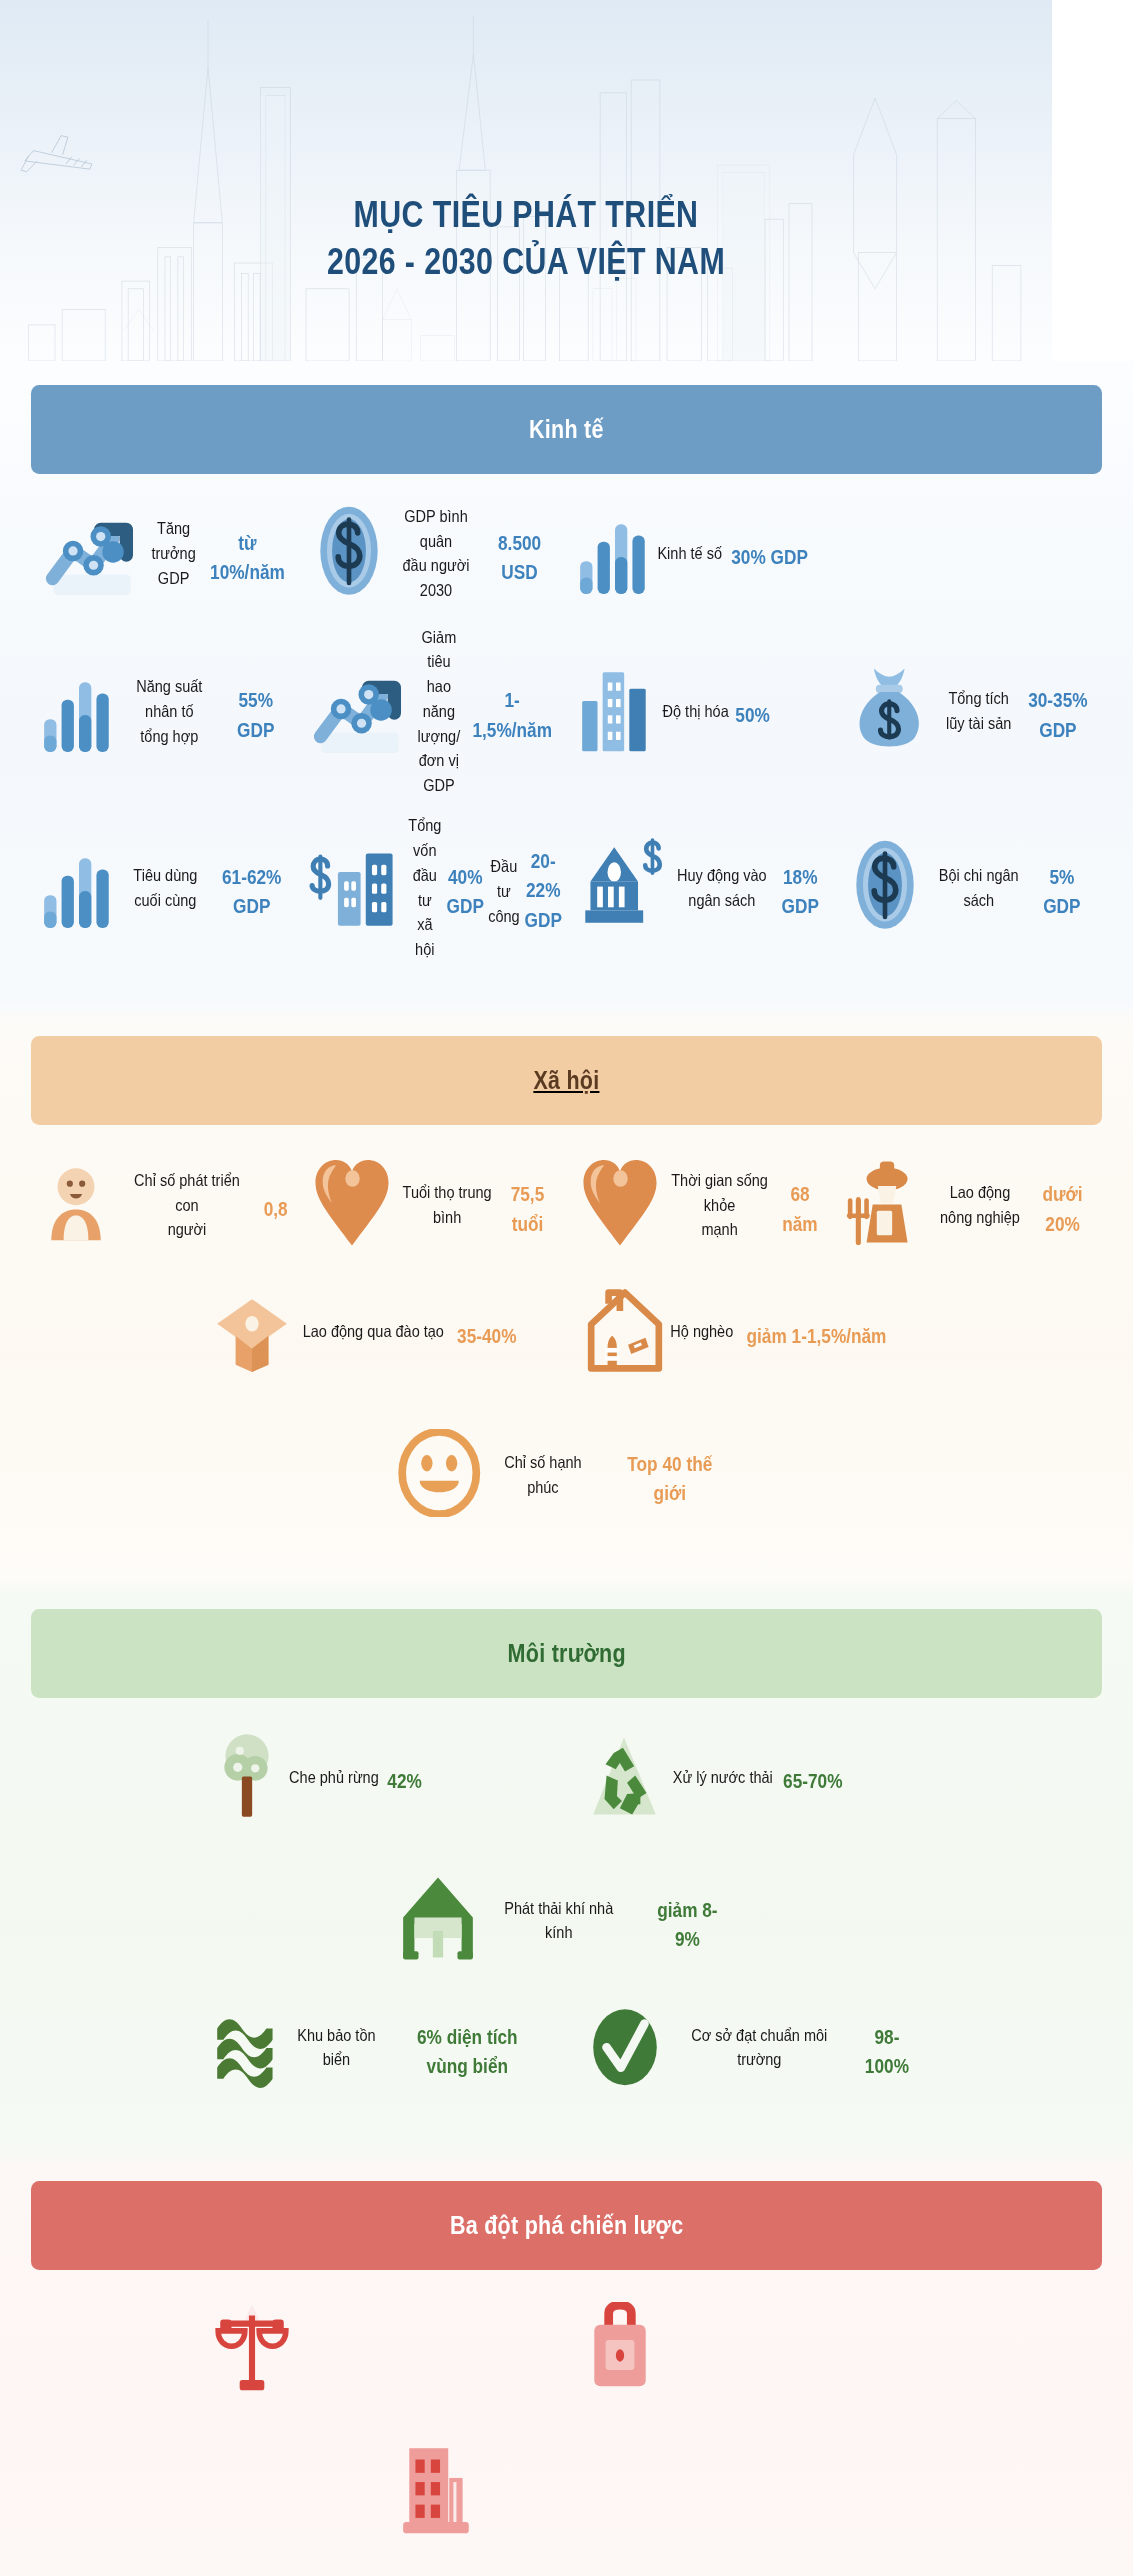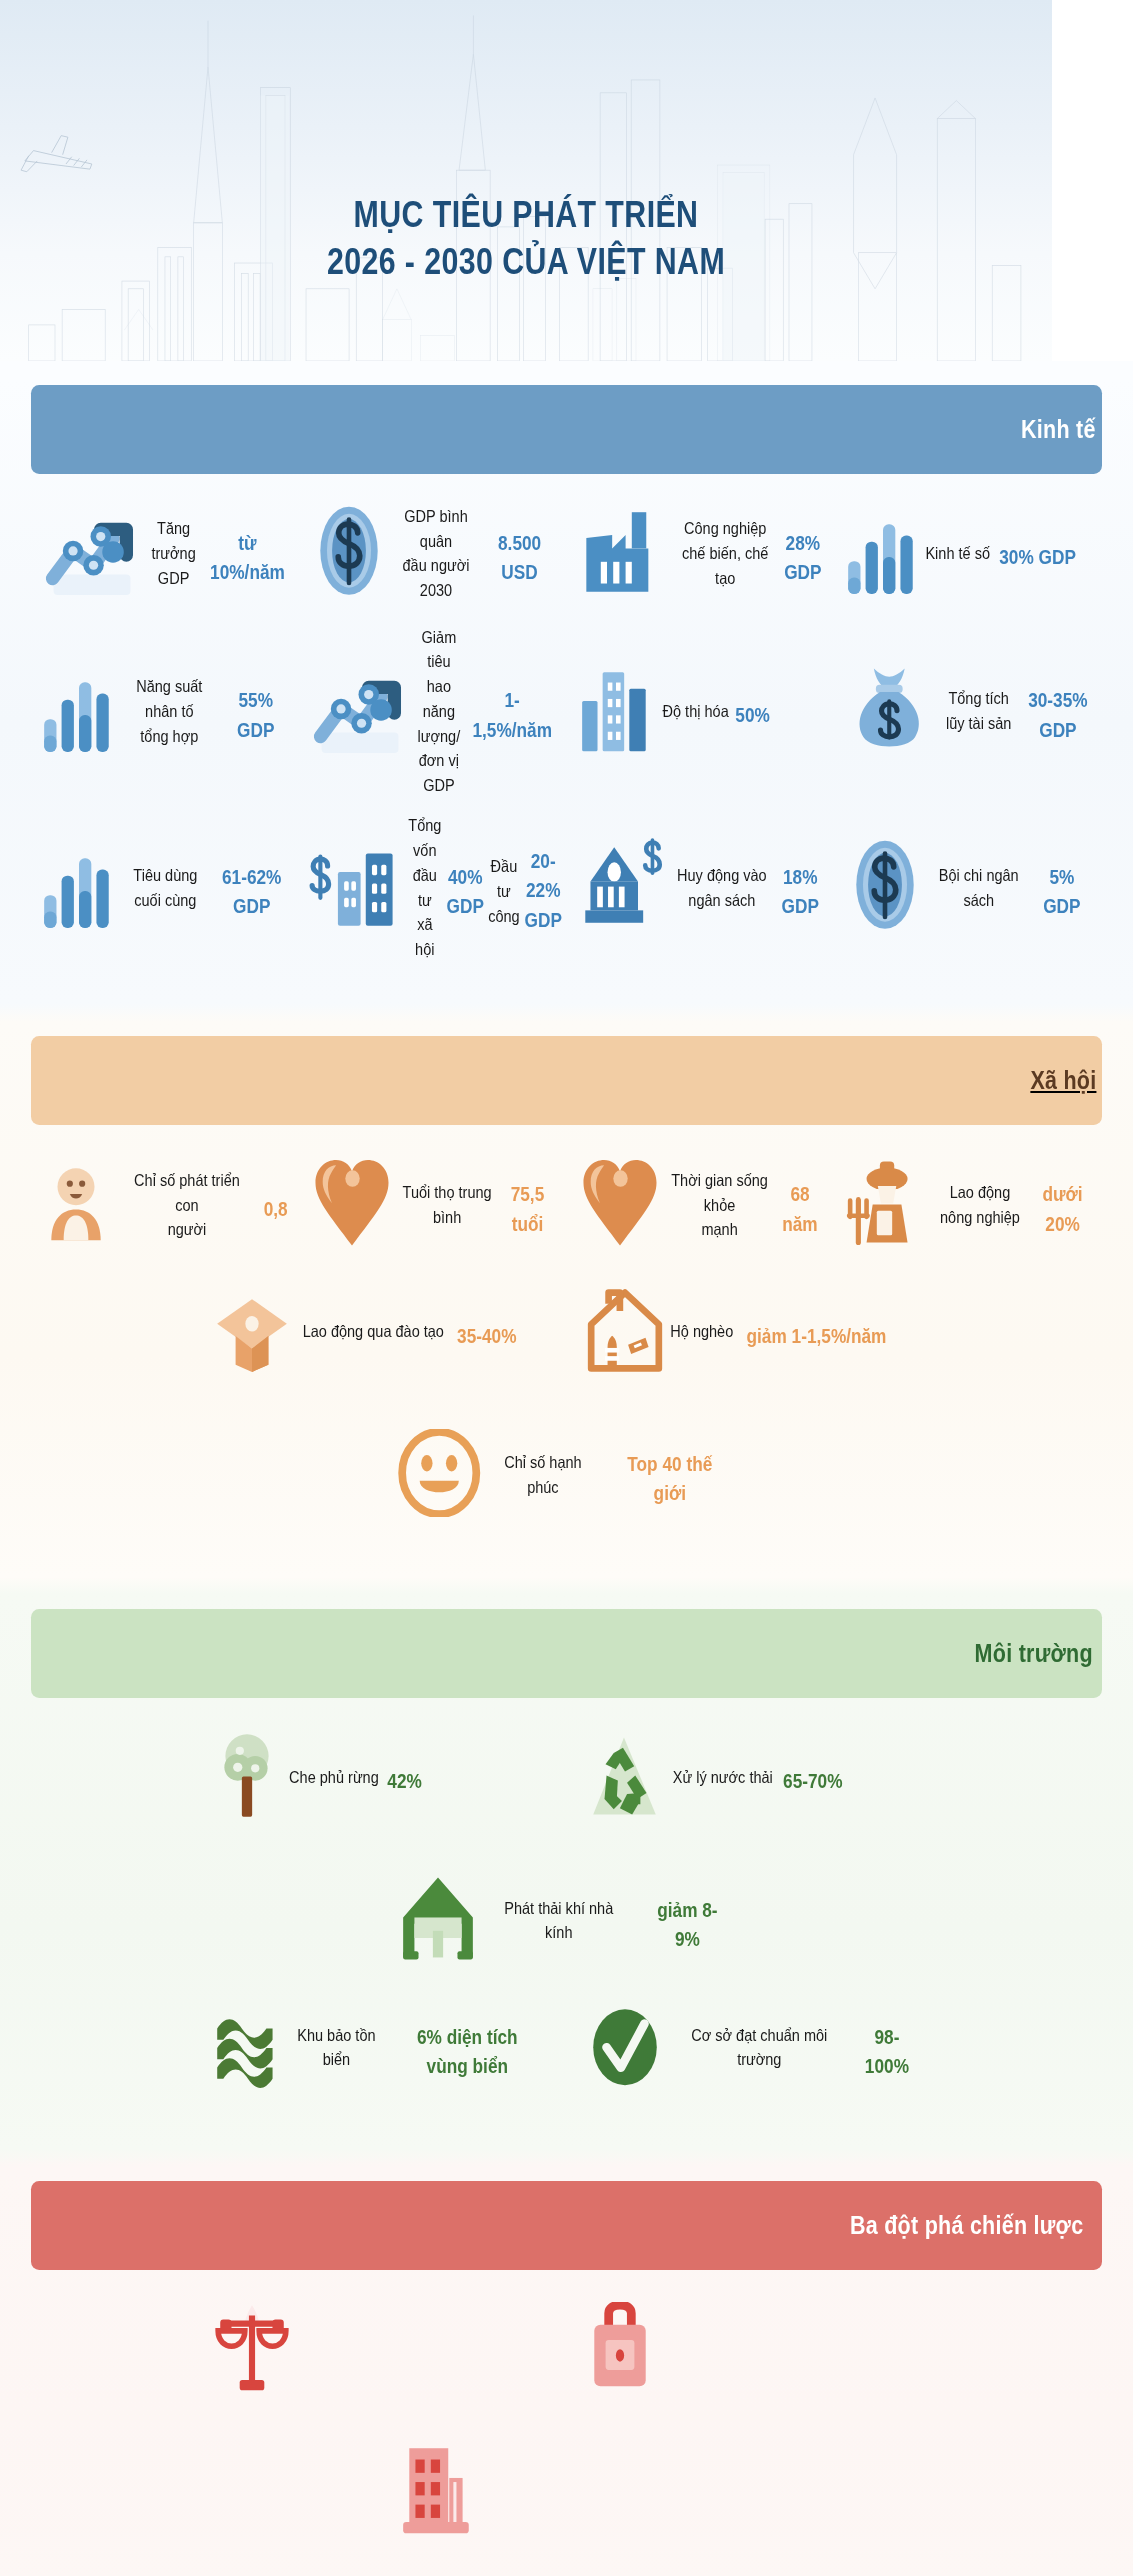--- a/index.html
+++ b/index.html
@@ -45,21 +45,21 @@
   .sec-gap-a { height: 17.5px; background: #fbfdff; }
   .sec-gap-b { height: 17.5px; background: linear-gradient(180deg,#f7fafd 0%, #fdfbf7 100%); }
   .sec-gap-c { height: 17.5px; background: linear-gradient(180deg,#fefcf8 0%, #f6faf4 100%); }
   .sec-gap-d { height: 17.5px; background: linear-gradient(180deg,#f6faf4 0%, #fdf7f5 100%); }
 
   .band {
     height: 89px;
     border-radius: 8.2px;
     display: flex;
     align-items: center;
-    justify-content: flex-end;
+    justify-content: center;
     margin-bottom: 24px;
   }
   .band-label {
     font-size: 25px;
     font-weight: 700;
     transform: scaleX(0.86);
     letter-spacing: 0.3px;
   }
   .band-econ   { background: #6d9dc5; }
   .band-econ   .band-label { color: #ffffff; }
@@ -238,33 +238,20 @@
           <path d="M80 26 L80 150" stroke="#1c3a52" stroke-width="9" stroke-linecap="round"></path>
           <path d="M97 52 C97 40 86 35 78 35 C66 35 60 44 60 53 C60 64 70 69 80 73 C92 78 101 84 101 97 C101 110 91 117 79 117 C68 117 59 110 59 99" stroke="#1c3a52" stroke-width="11" fill="none" stroke-linecap="round"></path>
         </svg>
       </div>
       <div class="cell-label">GDP bình quân
 đầu người 2030</div>
       <div class="cell-value v-econ">8.500 USD</div>
     </div>
     <div class="cell">
       <div class="icon-box">
-        <svg width="93" height="88" viewBox="0 0 180 170">
-          <rect x="108" y="8" width="28" height="70" fill="#4b8fc4"></rect>
-          <path d="M20 58 L20 162 L140 162 L140 78 L96 78 L96 52 L70 78 L70 52 Z" fill="#4b8fc4"></path>
-          <rect x="48" y="104" width="12" height="42" fill="#ffffff"></rect>
-          <rect x="72" y="104" width="12" height="42" fill="#ffffff"></rect>
-          <rect x="96" y="104" width="12" height="42" fill="#ffffff"></rect>
-        </svg>
-      </div>
-      <div class="cell-label">Công nghiệp chế biến, chế tạo</div>
-      <div class="cell-value v-econ">28% GDP</div>
-    </div>
-    <div class="cell">
-      <div class="icon-box">
         <svg width="77" height="82" viewBox="0 0 150 160">
           <rect x="8" y="92" width="24" height="64" rx="11" fill="#8fbde3"></rect>
           <rect x="8" y="124" width="24" height="32" rx="11" fill="#6ea8d6"></rect>
           <rect x="42" y="54" width="24" height="102" rx="11" fill="#4b8fc4"></rect>
           <rect x="76" y="20" width="24" height="136" rx="11" fill="#8fbde3"></rect>
           <rect x="76" y="84" width="24" height="72" rx="11" fill="#4b8fc4"></rect>
           <rect x="110" y="42" width="24" height="114" rx="11" fill="#4b8fc4"></rect>
         </svg>
       </div>
       <div class="cell-label">Kinh tế số</div>

